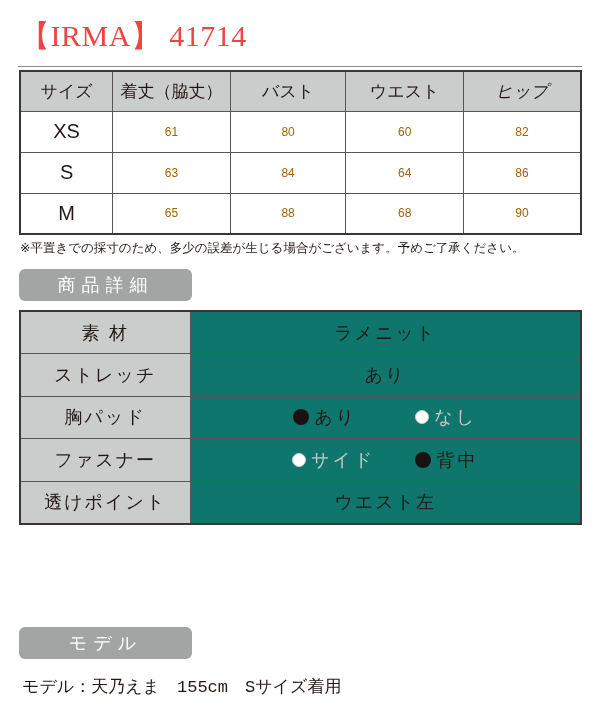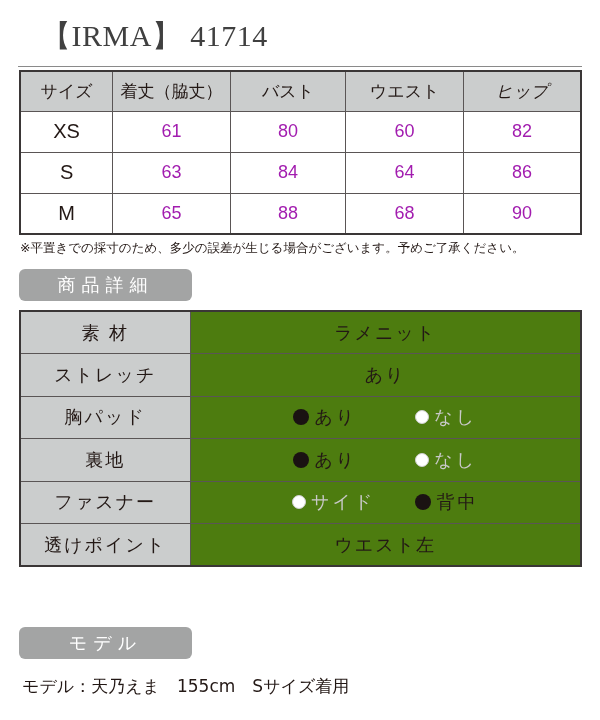--- a/index.html
+++ b/index.html
@@ -2,64 +2,64 @@
 <html><head>
   <meta charset="utf-8">
   <style>
     * { box-sizing: border-box; margin: 0; padding: 0; }
     html, body { width: 600px; height: 720px; background: #ffffff; overflow: hidden; }
     body { position: relative; font-family: "DejaVu Sans", "Liberation Sans", sans-serif; color: #231815; }
 
     .title {
       position: absolute; left: 20px; top: 18px;
       font-family: "Liberation Serif", "DejaVu Serif", serif;
-      font-size: 30px; line-height: 36px; color: #404040; letter-spacing: 0.5px; margin-left: 21px;
+      font-size: 30px; line-height: 36px; color: #ef4444; letter-spacing: 0.5px;
     }
     .title-rule {
       position: absolute; left: 18px; top: 66px; width: 564px; height: 1px; background: #8a8a8a;
     }
 
     table { border-collapse: collapse; position: absolute; }
     .size-table { left: 19px; top: 70px; width: 563px; border: 2.5px solid #3a3636; }
     .size-table th, .size-table td {
       border: 1.5px solid #5a5555; text-align: center; vertical-align: middle;
       font-family: "Liberation Sans", "DejaVu Sans", sans-serif;
     }
     .size-table th { background: #cbcdcd; height: 40px; font-size: 17px; font-weight: normal; color: #231815; }
-    .size-table td { background: #ffffff; height: 41px; font-size: 18px; color: #a21caf; }
+    .size-table td { background: #ffffff; height: 41px; font-size: 12px; color: #a16207; }
     .size-table td.size-col { font-size: 20px; color: #231815; }
     .c1 { width: 93px; } .c2 { width: 118px; } .c3 { width: 116px; } .c4 { width: 118px; } .c5 { width: 118px; font-style: italic; }
 
     .note {
       position: absolute; left: 20px; top: 240px; font-size: 12.5px; color: #231815; white-space: nowrap;
     }
 
     .section-label {
       position: absolute; left: 19px; width: 173px; height: 32px;
       background: #a3a4a4; border-radius: 6px; color: #ffffff;
       text-align: center; font-size: 18px; line-height: 32px; letter-spacing: 6px;
     }
     .sec-detail { top: 269px; }
     .sec-model { top: 627px; }
 
     .detail-table { left: 19px; top: 310px; width: 563px; border: 2.5px solid #3a3636; }
     .detail-table td { border: 1.5px solid #5a5555; height: 42.5px; text-align: center; vertical-align: middle; font-size: 18px; }
     .detail-table td.lbl { width: 170px; background: #cbcdcd; color: #231815; letter-spacing: 2px; margin-left: 31px; }
-    .detail-table td.val { background: #4d7c0f; color: #231815; letter-spacing: 2px; }
+    .detail-table td.val { background: #0f766e; color: #231815; letter-spacing: 2px; }
 
     .opt-wrap { display: flex; justify-content: center; align-items: center; gap: 58px; }
     .opt { display: inline-flex; align-items: center; letter-spacing: 3px; }
     .opt .dot { display: inline-block; width: 16px; height: 16px; border-radius: 50%; margin-right: 5px; }
     .opt.on { color: #231815; }
     .opt.on .dot { background: #1a1212; }
     .opt.off { color: #c9c9c9; }
     .opt.off .dot { border: 1.3px solid #cfcfcf; background: #fff; width: 14px; height: 14px; }
 
     .model-text {
-      position: absolute; left: 22px; top: 675px; font-size: 17px; color: #231815; white-space: pre;
+      position: absolute; left: 22px; top: 675px; font-size: 17px; color: #231815; white-space: pre; font-family: Liberation Mono, monospace;
     }
   </style>
 </head>
 <body>
 
 <div class="title">【IRMA】 41714</div>
 <div class="title-rule"></div>
 
 <table class="size-table">
   <thead>
@@ -119,35 +119,20 @@
             <span>あり</span>
           </span>
           <span class="opt off">
             <span class="dot"></span>
             <span>なし</span>
           </span>
         </div>
       </td>
     </tr>
     <tr>
-      <td class="lbl">裏地</td>
-      <td class="val">
-        <div class="opt-wrap">
-          <span class="opt on">
-            <span class="dot"></span>
-            <span>あり</span>
-          </span>
-          <span class="opt off">
-            <span class="dot"></span>
-            <span>なし</span>
-          </span>
-        </div>
-      </td>
-    </tr>
-    <tr>
       <td class="lbl">ファスナー</td>
       <td class="val">
         <div class="opt-wrap" style="gap: 40px;">
           <span class="opt off">
             <span class="dot"></span>
             <span>サイド</span>
           </span>
           <span class="opt on">
             <span class="dot"></span>
             <span>背中</span>

